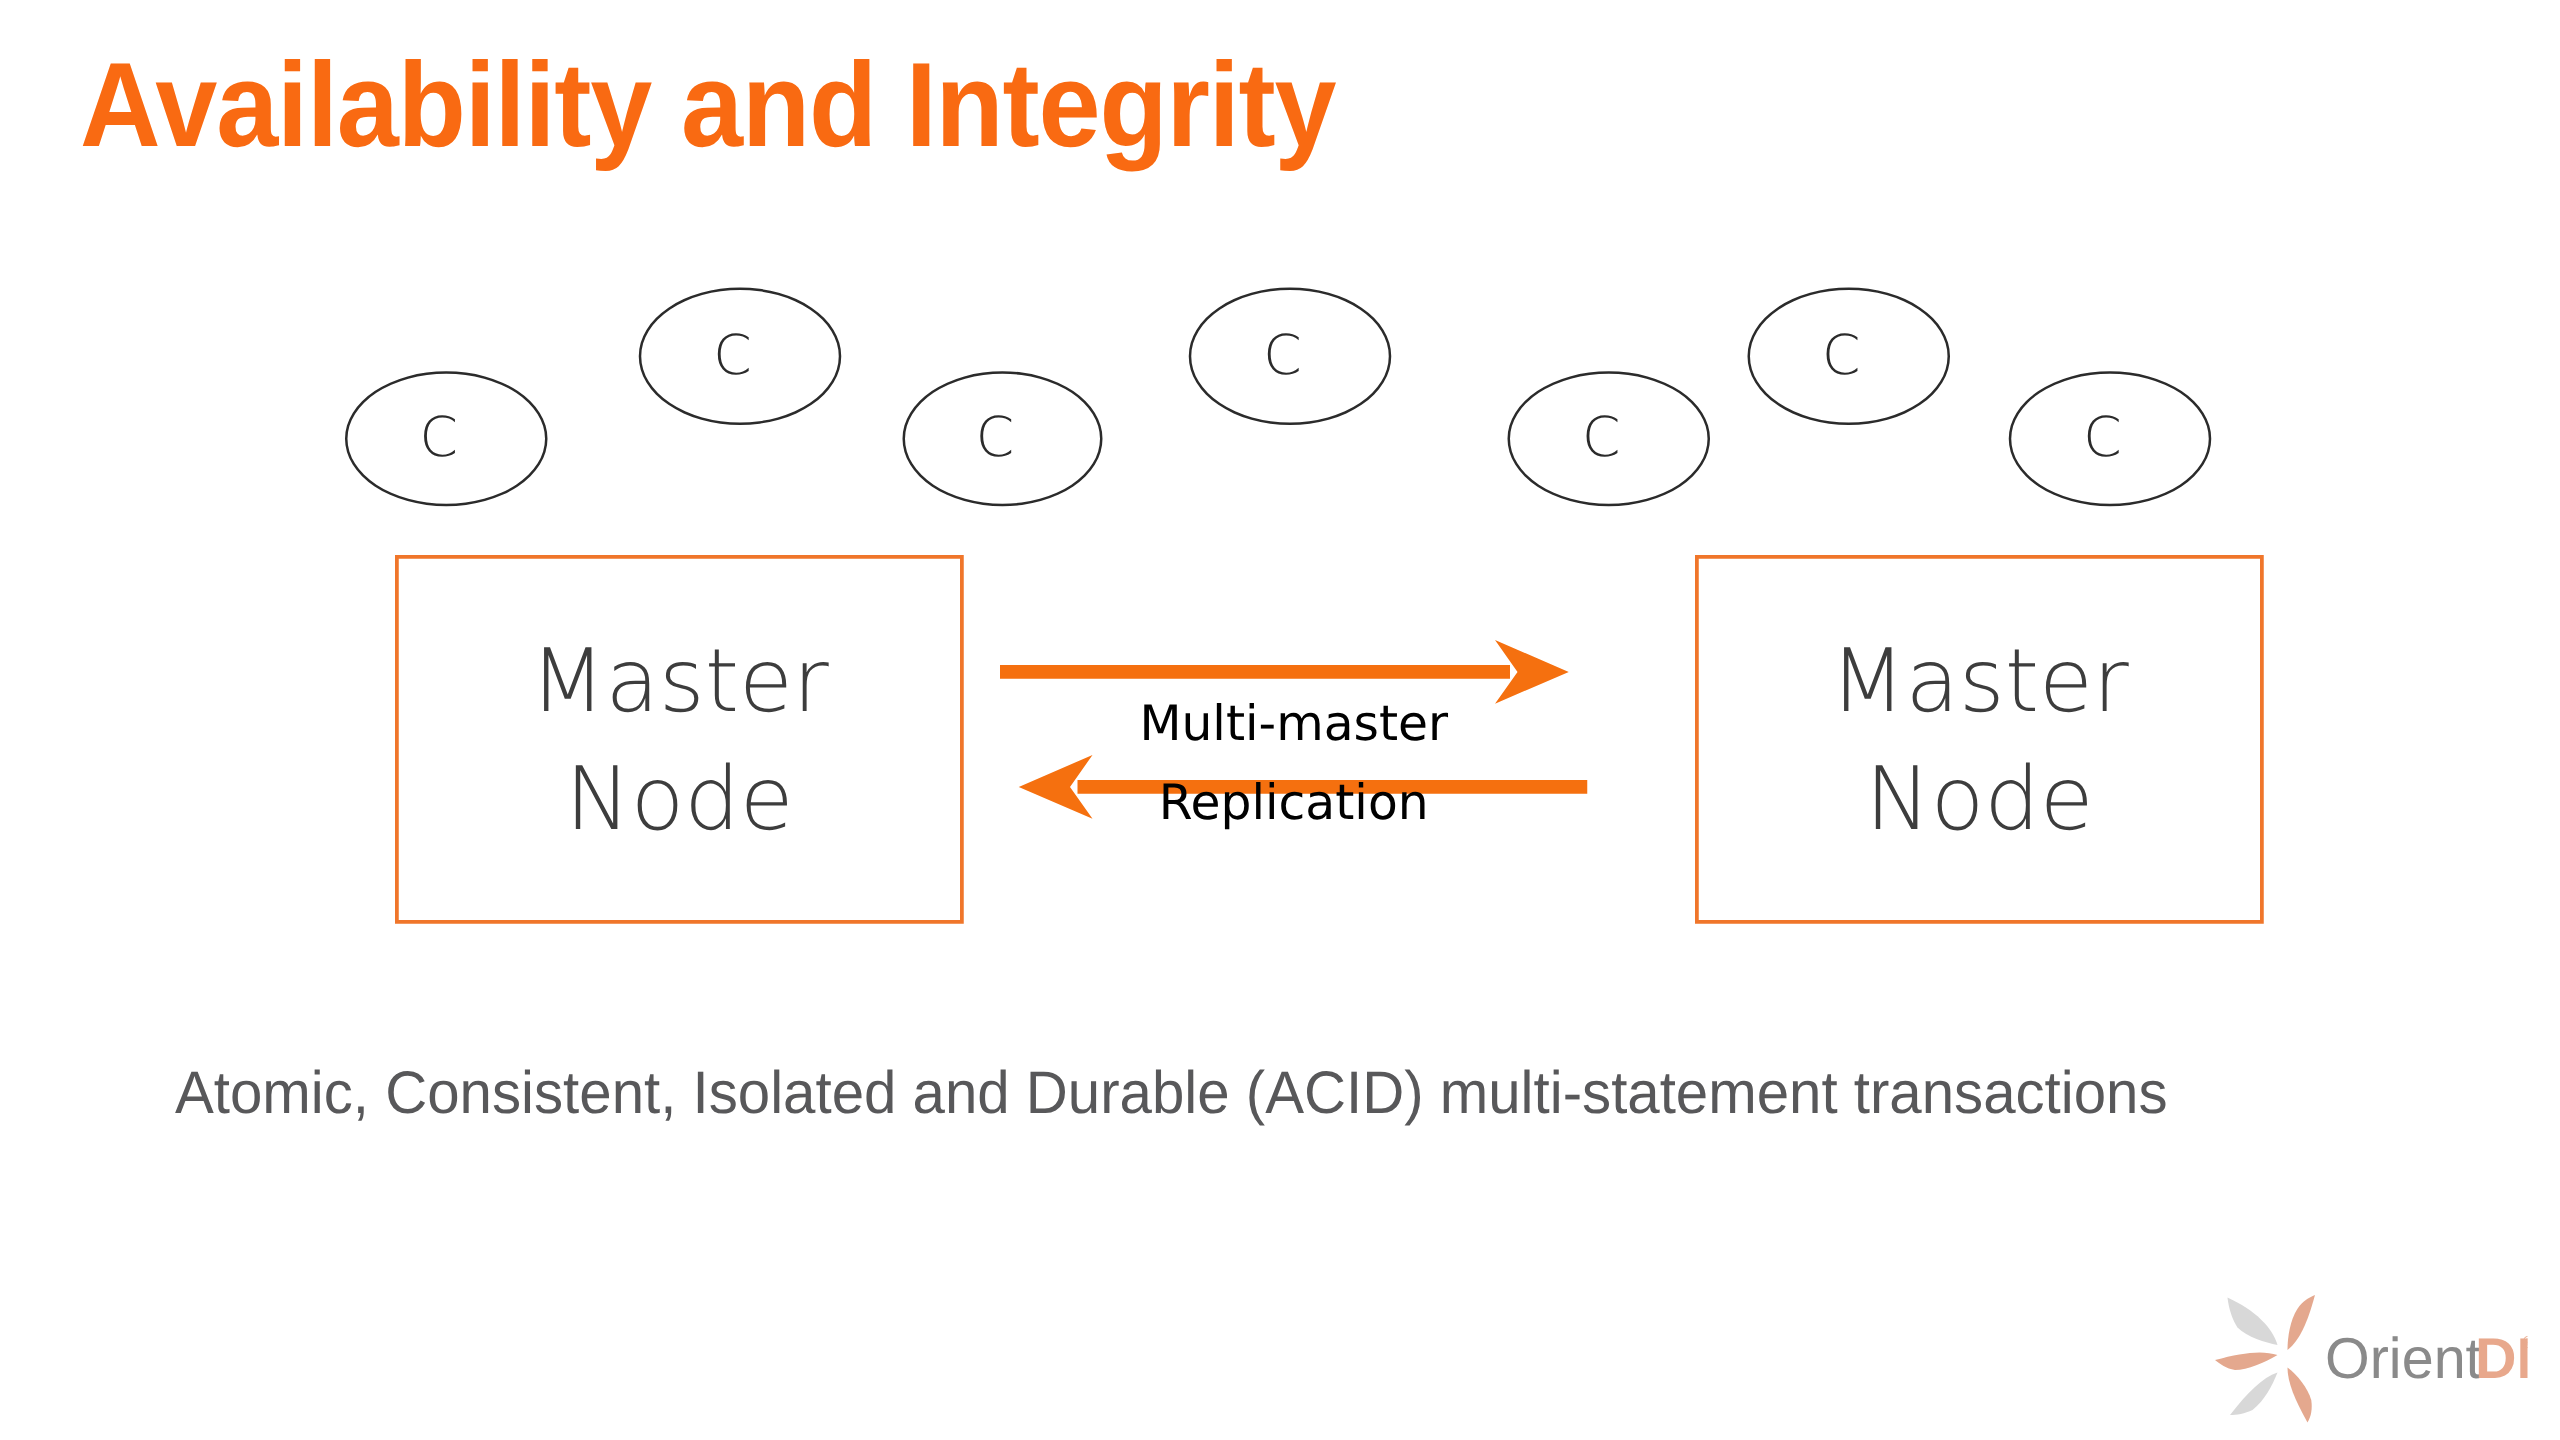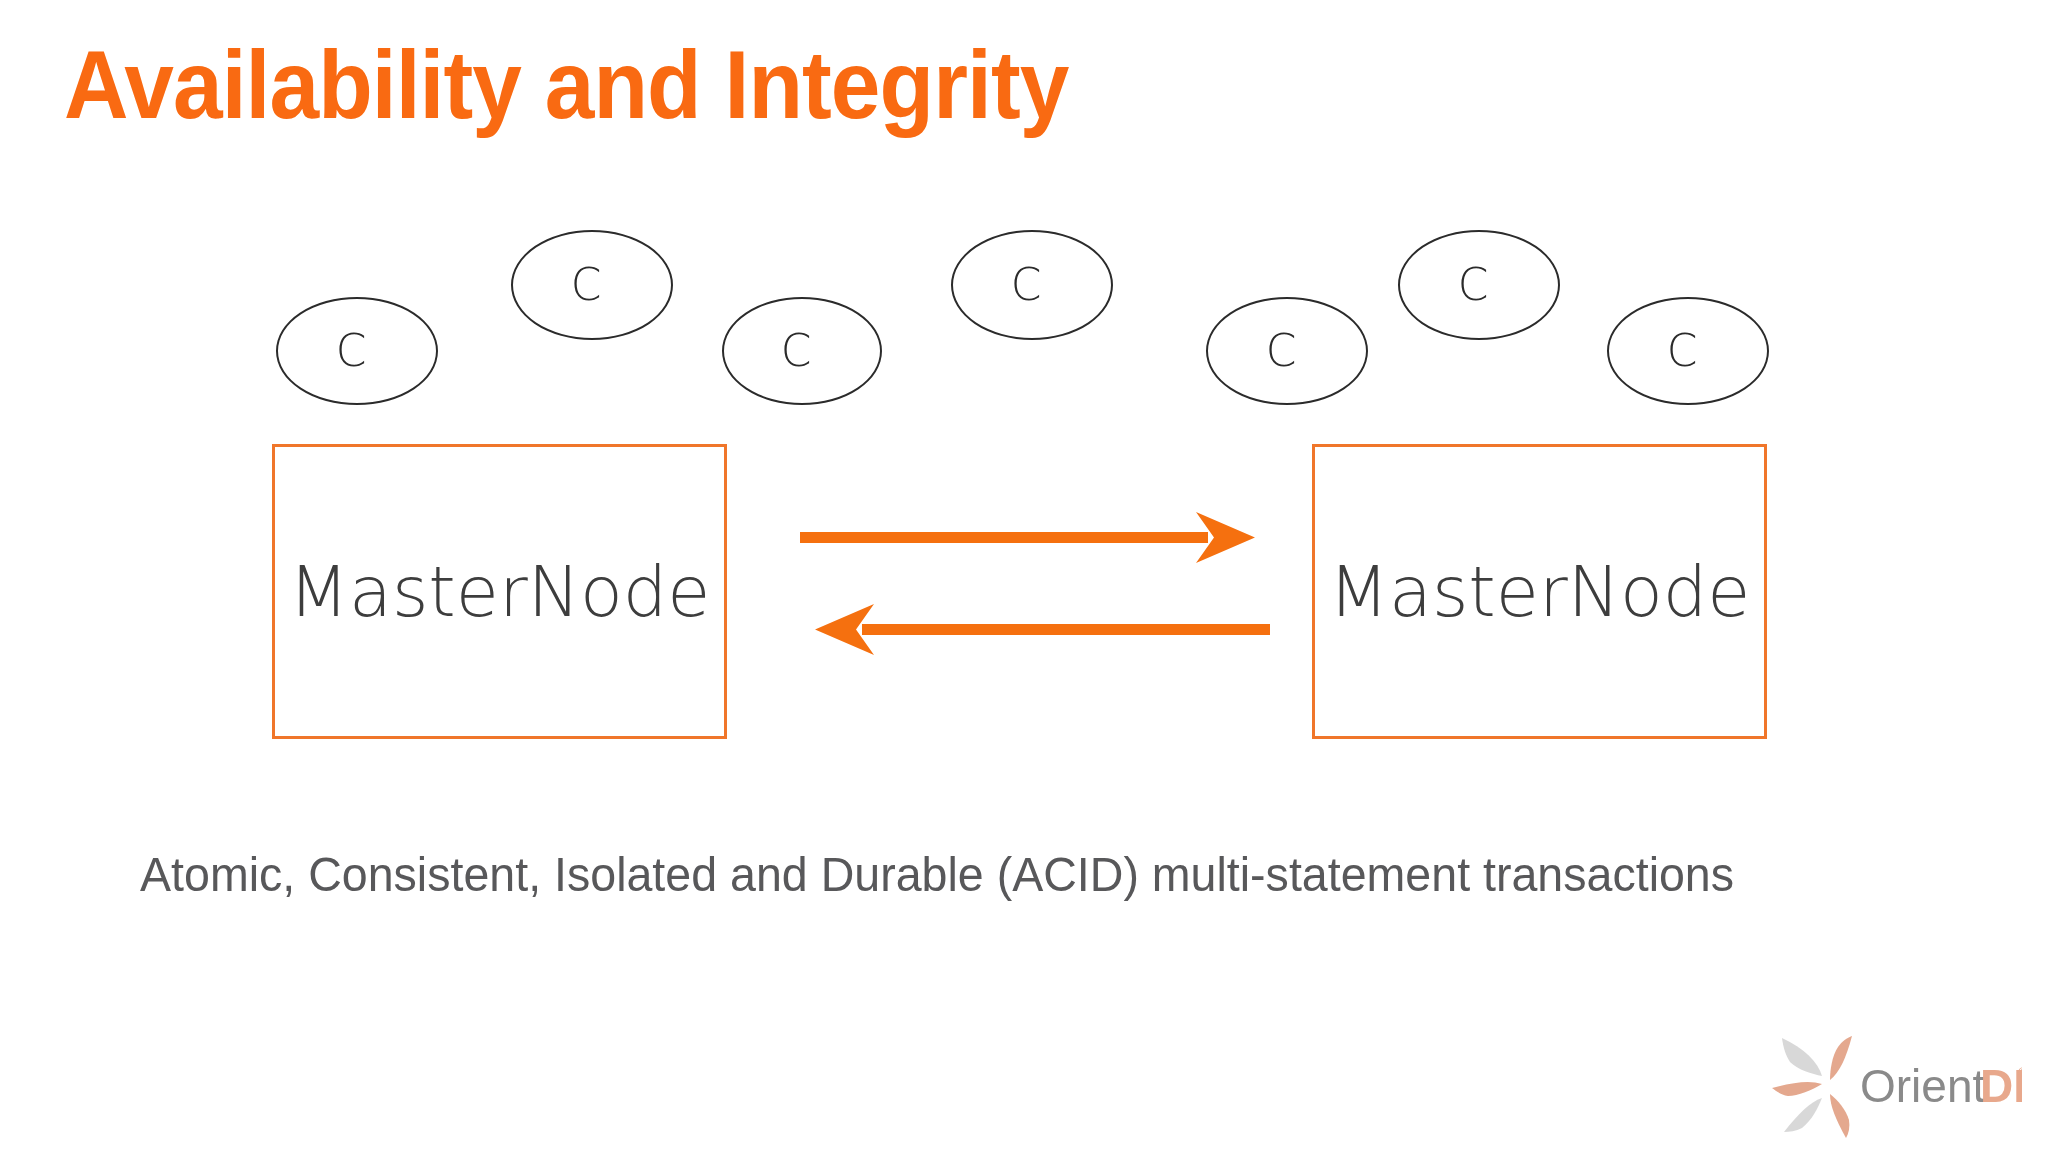--- a/index.html
+++ b/index.html
@@ -69,23 +69,24 @@
     text-indent: -12px;
   }
 
   
   .master-box {
     position: absolute;
     border: 3px solid #f0762a;
     box-sizing: border-box;
     background: #ffffff;
     display: flex;
-    flex-direction: row;
+    flex-direction: column;
     align-items: center;
     justify-content: center;
+    margin-left: 44px;
   }
   .master-box .master-line {
     font-family: "DejaVu Sans", sans-serif;
     font-weight: 300;
     font-size: 70px;
     line-height: 94px;
     color: #3d3d3d;
     white-space: nowrap;
   }
   #master-left  { left: 272px;  top: 444px; width: 455px; height: 295px; }
@@ -198,20 +199,24 @@
         <path d="M 396 12 L 455 37.5 L 396 63 L 414 37.5 Z" fill="#f5700f"></path>
       </g>
 
       <g>
         <rect x="62" y="124" width="408" height="11" fill="#f5700f"></rect>
         <path d="M 74 104 L 15 129.5 L 74 155 L 56 129.5 Z" fill="#f5700f"></path>
       </g>
     </svg>
   </div>
 
+  <div class="replication-caption">
+    <span class="cap-line">Multi-master</span>
+    <span class="cap-line">Replication</span>
+  </div>
 
   <div class="acid-caption">Atomic, Consistent, Isolated and Durable (ACID) multi-statement transactions</div>
 
   <div class="brand-logo">
     <svg width="250" height="110" viewBox="0 0 250 110" xmlns="http://www.w3.org/2000/svg">
       <g>
 
         <path d="M 10 8 C 32 18 46 32 50 46 C 40 44 26 40 18 32 C 14 26 11 17 10 8 Z" fill="#d8d8d8"></path>
 
         <path d="M 80 6 C 74 28 68 42 58 50 C 58 40 60 26 66 17 C 70 11 75 8 80 6 Z" fill="#e4a88e"></path>

